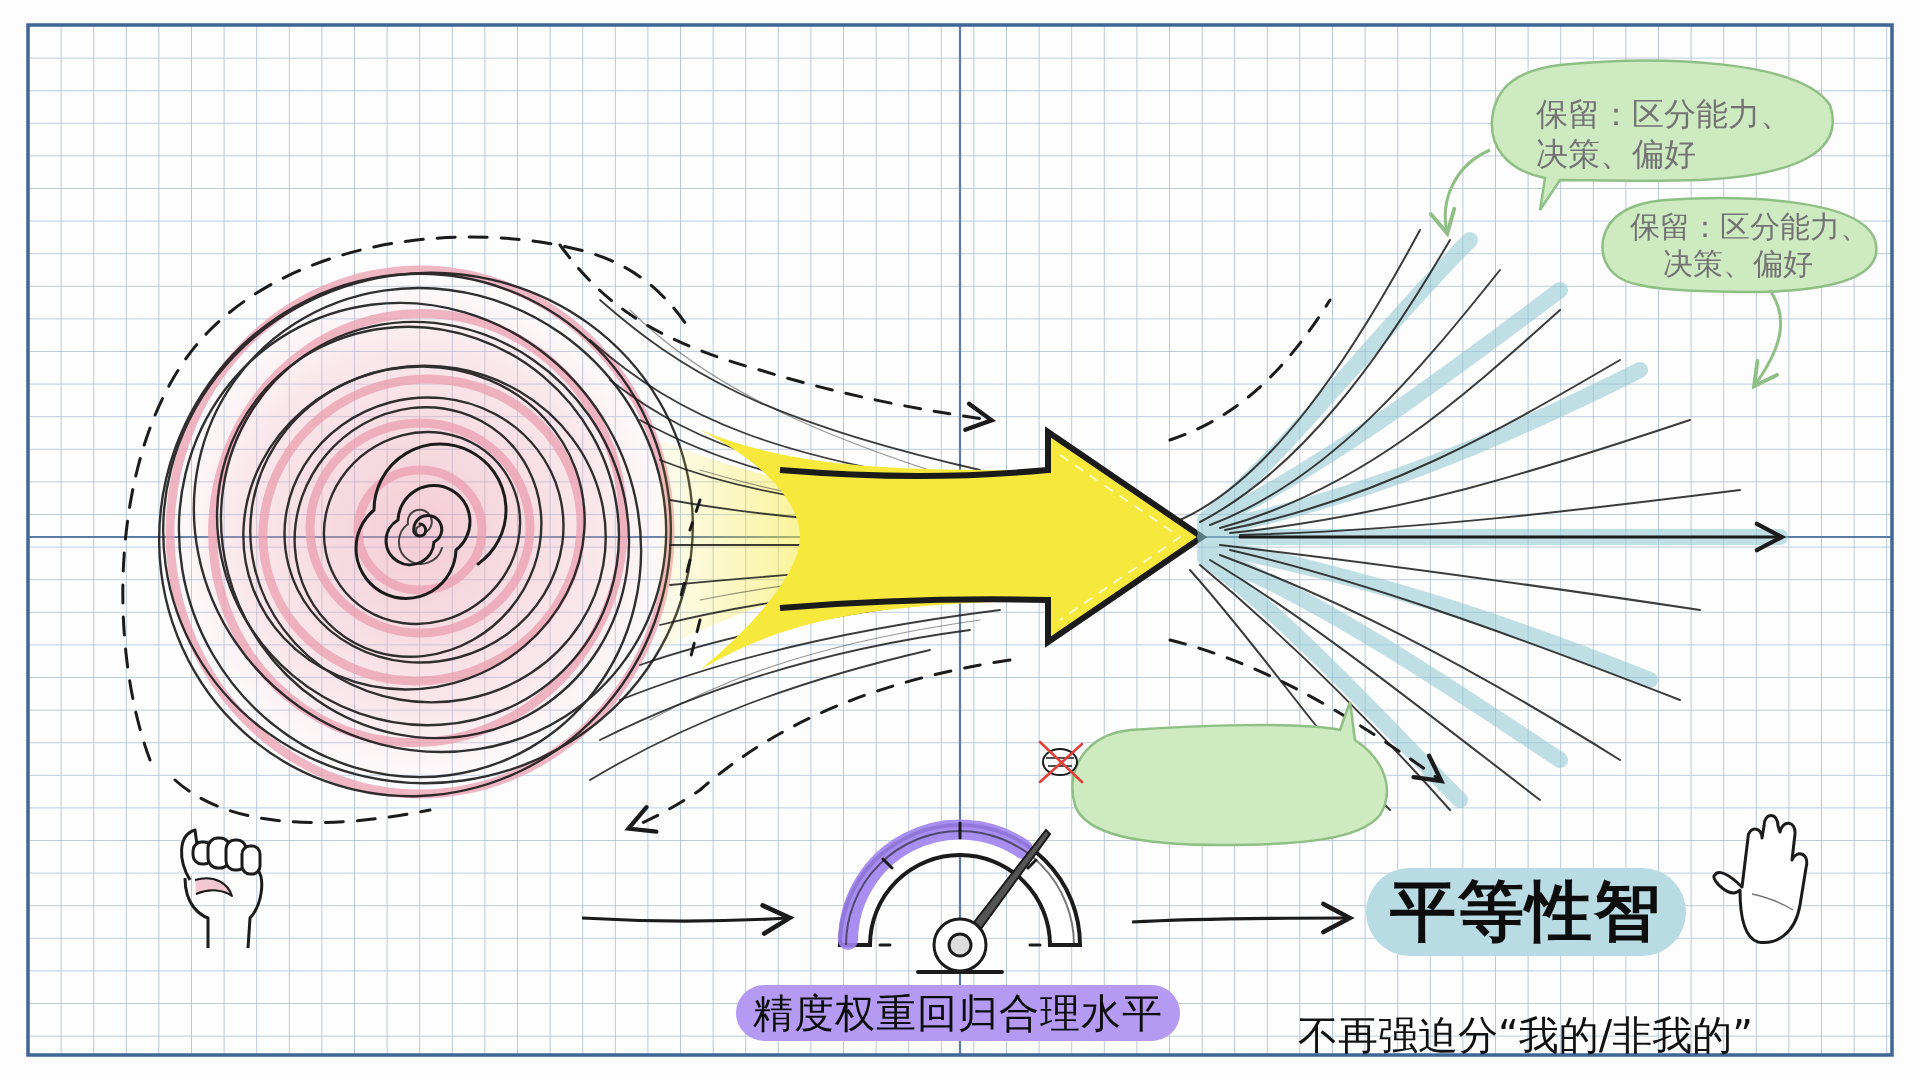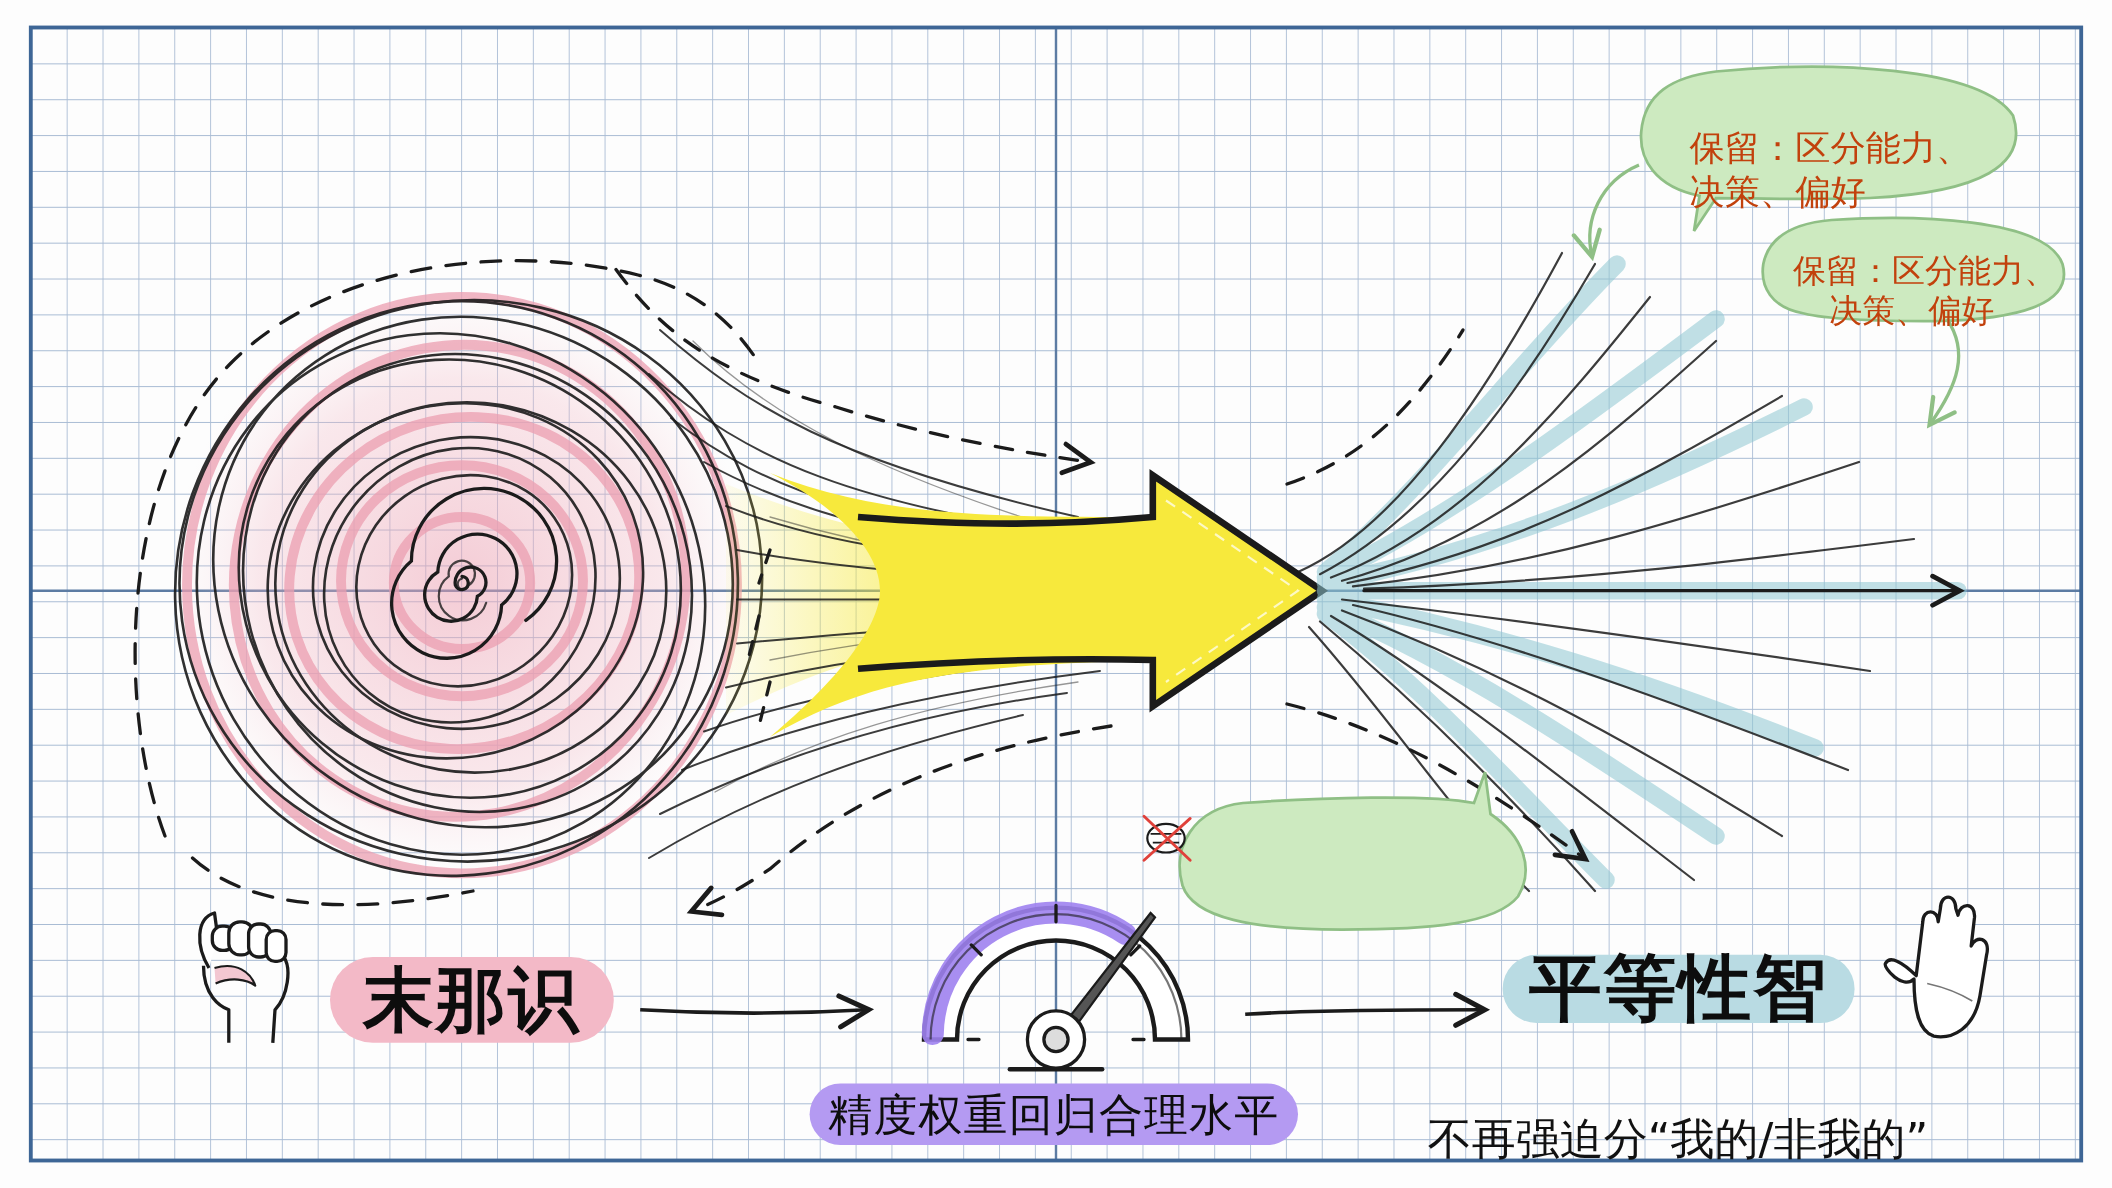--- a/index.html
+++ b/index.html
@@ -9,25 +9,25 @@
     font-family: "DejaVu Sans", "Liberation Sans", sans-serif;
   }
   #canvas { position: absolute; left: 0; top: 0; width: 1920px; height: 1080px; }
   .label-layer { position: absolute; left: 0; top: 0; width: 1920px; height: 1080px; pointer-events: none; }
   .txt { position: absolute; white-space: nowrap; color: #111; }
   .pill {
     position: absolute; display: flex; align-items: center; justify-content: center;
     border-radius: 50px; font-weight: bold; color: #0d0d0d; white-space: nowrap;
   }
   .pill-pink { background: #f3b9c7; left: 300px; top: 870px; width: 258px; height: 78px; font-size: 64px; letter-spacing: 2px; }
-  .pill-teal { background: #b9dbe3; left: 1366px; top: 868px; width: 320px; height: 62px; font-size: 66px; letter-spacing: 2px; }
+  .pill-teal { background: #b9dbe3; left: 1366px; top: 868px; width: 320px; height: 88px; font-size: 66px; letter-spacing: 2px; }
   .pill-purple { background: #b49af2; left: 736px; top: 985px; width: 444px; height: 56px; font-size: 40px; font-weight: normal; letter-spacing: 1px; }
   .sub { font-size: 40px; }
   .core-text { font-size: 62px; font-weight: bold; letter-spacing: 3px; }
-  .bubble-text { font-size: 32px; line-height: 40px; color: #c2410c; margin-top: 20px; }
+  .bubble-text { font-size: 32px; line-height: 40px; color: #737373; }
 </style>
 </head>
 <body>
 
 <svg id="canvas" viewBox="0 0 1920 1080" xmlns="http://www.w3.org/2000/svg">
   <defs>
     <pattern id="gridMinor" x="28" y="25" width="32.6" height="32.6" patternUnits="userSpaceOnUse">
       <path d="M32.6 0 L0 0 0 32.6" fill="none" stroke="#a9bcd4" stroke-width="1.6"></path>
     </pattern>
     <marker id="arrowHead" viewBox="0 0 20 20" refX="16" refY="10" markerWidth="11" markerHeight="11" orient="auto">
@@ -197,19 +197,18 @@
 
 <div class="label-layer">
 
   <div class="txt bubble-text" style="left:1536px; top:94px;">保留：区分能力、</div>
   <div class="txt bubble-text" style="left:1536px; top:134px;">决策、偏好</div>
 
   <div class="txt bubble-text" style="left:1630px; top:207px; font-size:30px;">保留：区分能力、</div>
   <div class="txt bubble-text" style="left:1663px; top:244px; font-size:30px;">决策、偏好</div>
 
 
-  <div class="pill pill-pink">末那识</div>
 
   <div class="pill pill-teal">平等性智</div>
   <div class="txt sub" style="left:1298px; top:1008px;">不再强迫分“我的/非我的”</div>
 
   <div class="pill pill-purple">精度权重回归合理水平</div>
 </div>
 
 </body></html>

